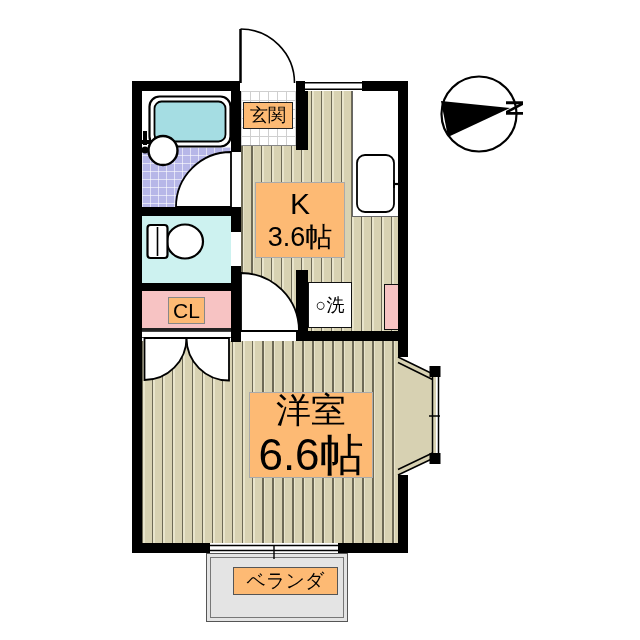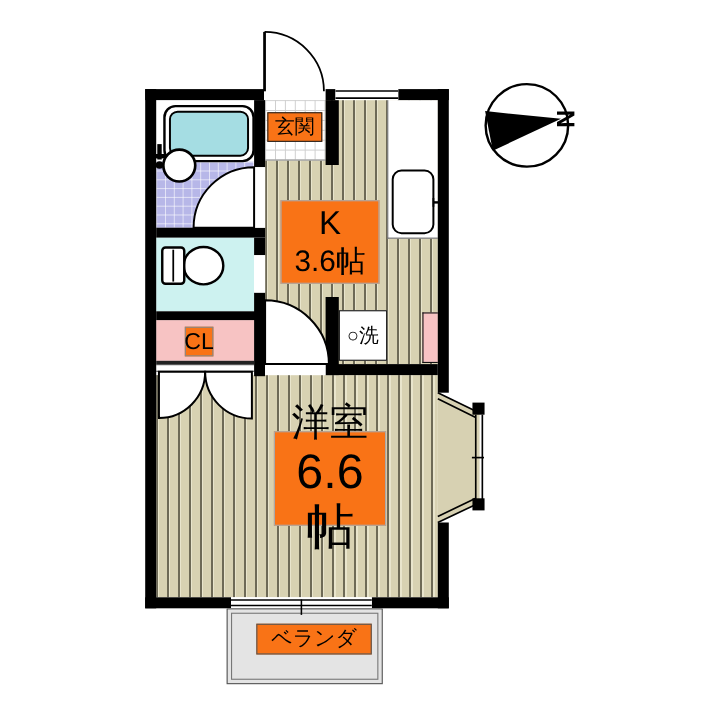--- a/index.html
+++ b/index.html
@@ -6,21 +6,21 @@
   body{font-family:"Liberation Sans",sans-serif;color:#000;}
   #plan{position:relative;width:640px;height:640px;background:#fff;overflow:hidden;}
   .abs{position:absolute;box-sizing:border-box;}
   .wall{position:absolute;background:#000;box-sizing:border-box;}
   .white{background:#fff;}
   .wood{background:repeating-linear-gradient(90deg,#6e6a56 0px,#6e6a56 1.5px,#e9e5cc 1.5px,#e9e5cc 3px,#d8d2b2 3px,#d8d2b2 10px);}
   .genkan-tile{background-color:#ffffff;background-image:linear-gradient(#cfcfcf 1px,transparent 1px),linear-gradient(90deg,#cfcfcf 1px,transparent 1px);background-size:9px 9px;border-bottom:1px solid #888;}
   .bath-tile{background-color:#b7b7e8;background-image:linear-gradient(rgba(255,255,255,.6) 1px,transparent 1px),linear-gradient(90deg,rgba(255,255,255,.6) 1px,transparent 1px);background-size:8px 8px;}
   .toilet-floor{background:#cdf2f0;}
   .pink{background:#f7c3c3;}
-  .label-box{position:absolute;background:#f97316;display:flex;align-items:center;justify-content:center;text-align:center;box-sizing:border-box;line-height:1.1;}
+  .label-box{position:absolute;background:#fdba74;display:flex;align-items:center;justify-content:center;text-align:center;box-sizing:border-box;line-height:1.1;}
   .svg-overlay{position:absolute;left:0;top:0;pointer-events:none;}
 </style>
 </head>
 <body>
 
 <div id="plan">
 
   <div class="abs wood" style="left:241px;top:91px;width:157px;height:240px;"></div>
   <div class="abs wood" style="left:142px;top:341px;width:256px;height:202px;"></div>
   <div class="abs genkan-tile" style="left:241px;top:91px;width:55px;height:55px;"></div>
@@ -135,29 +135,29 @@
 
   <div class="label-box" style="left:243px;top:102px;width:50px;height:27px;border:1.5px solid #222;font-size:18px;">
     <span>玄関</span>
   </div>
 
   <div class="label-box" style="left:255px;top:182px;width:90px;height:76px;border:1px solid #aaa;flex-direction:column;">
     <div style="font-size:30px;line-height:1.15;">K</div>
     <div style="font-size:27px;line-height:1.15;">3.6帖</div>
   </div>
 
-  <div class="label-box" style="left:168px;top:297px;width:26px;height:27px;border:1px solid #888;font-size:21px;">
+  <div class="label-box" style="left:168px;top:297px;width:37px;height:27px;border:1px solid #888;font-size:21px;">
     <span>CL</span>
   </div>
 
   <div class="label-box" style="left:309px;top:295px;width:42px;height:22px;border:none;background:transparent;font-size:18px;">
     <span>○洗</span>
   </div>
 
-  <div class="label-box" style="left:249px;top:392px;width:102px;height:86px;border:1px solid #aaa;flex-direction:column;">
+  <div class="label-box" style="left:249px;top:392px;width:124px;height:86px;border:1px solid #aaa;flex-direction:column;">
     <div style="font-size:35px;line-height:1.15;">洋室</div>
     <div style="font-size:44px;line-height:1.15;">6.6帖</div>
   </div>
 
   <div class="label-box" style="left:233px;top:567px;width:105px;height:28px;border:1px solid #555;font-size:19px;">
     <span>ベランダ</span>
   </div>
 
 </div>
 

